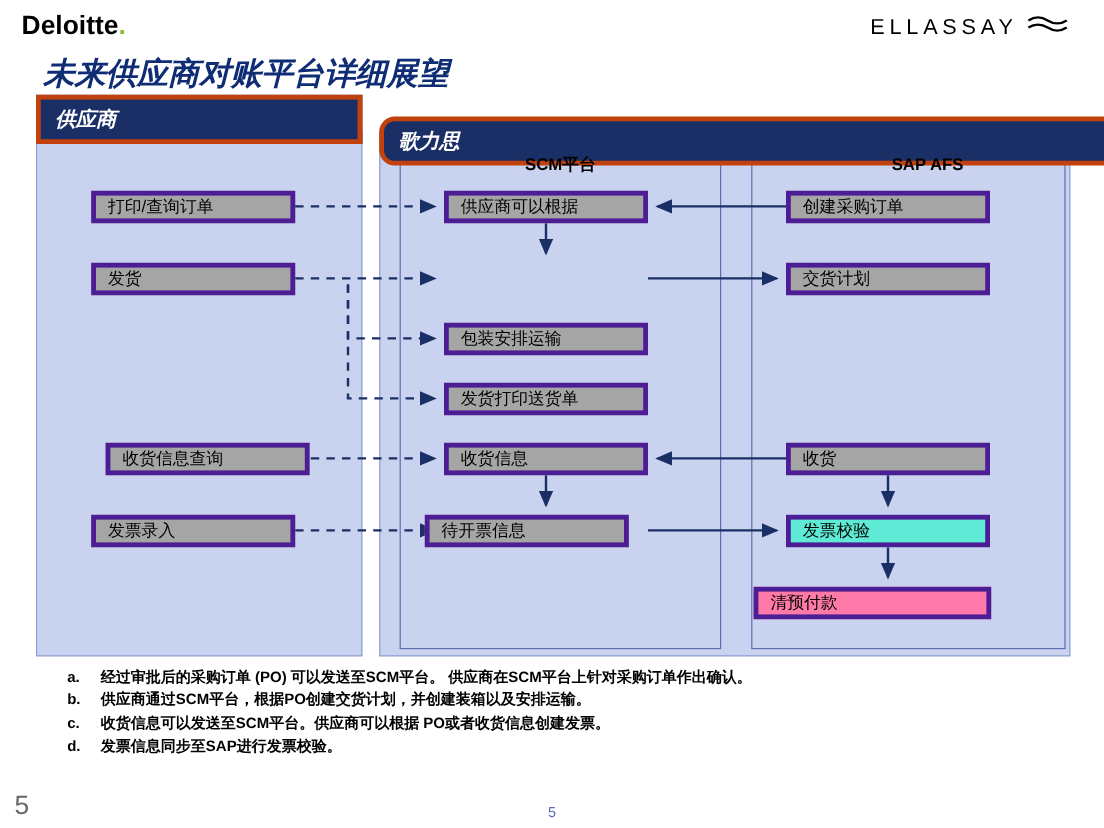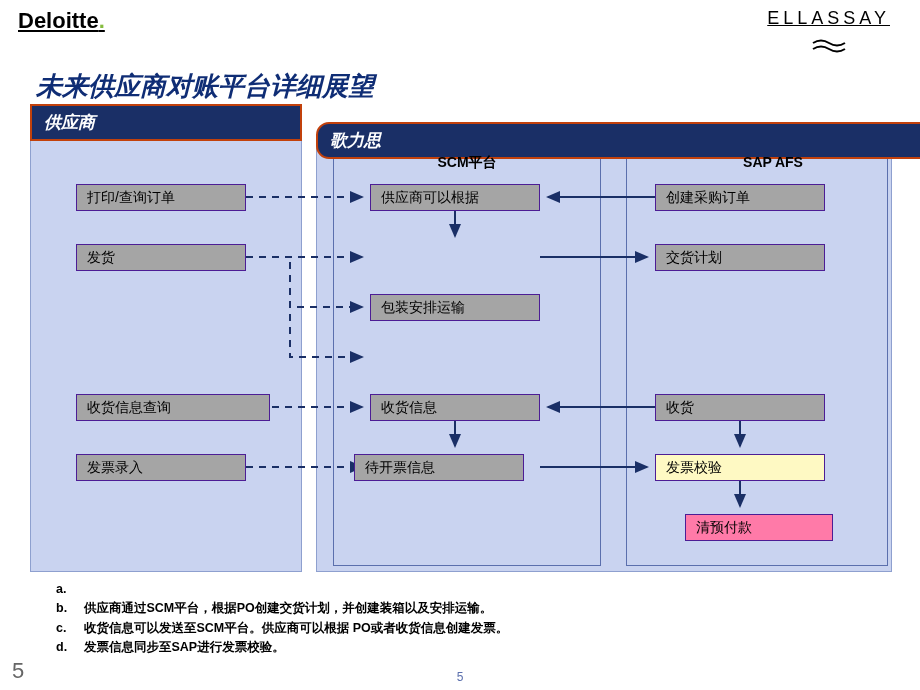--- a/index.html
+++ b/index.html
@@ -1,45 +1,45 @@
 <!DOCTYPE html>
 <html><head>
   <meta charset="utf-8">
   <style>
     * { box-sizing: border-box; margin: 0; padding: 0; }
     body { width: 920px; height: 690px; font-family: "Microsoft YaHei", Arial, sans-serif; background: #fff; position: relative; overflow: hidden; }
     
-    .header { display: flex; justify-content: space-between; align-items: flex-start; padding: 8px 30px 4px 18px; text-decoration: underline; }
+    .header { display: flex; justify-content: space-between; align-items: flex-end; padding: 8px 30px 4px 18px; }
     .deloitte-logo { font-size: 22px; font-weight: 800; color: #000; }
     .deloitte-dot { color: #86bc40; }
-    .ellassay { display: flex; align-items: center; gap: 8px; flex-direction: column; }
+    .ellassay { display: flex; align-items: center; gap: 8px; }
     .ellassay-text { letter-spacing: 4px; font-size: 18px; font-weight: 400; color: #000; }
     .ellassay-icon { display: inline-block; }
     
     .title { font-size: 26px; font-weight: 700; color: #0f2d75; padding: 6px 0 0 36px; font-style: italic; }
     
     .diagram-area { position: relative; margin: 0 30px; height: 470px; }
     
-    .col-header { position: absolute; background: #1a2f66; color: #fff; font-weight: 700; font-style: italic; font-size: 17px; padding: 5px 12px; border: 2px solid #c2410c; z-index: 3; }
+    .col-header { position: absolute; background: #1a2f66; color: #fff; font-weight: 700; font-style: italic; font-size: 17px; padding: 5px 12px; border: 4px solid #c2410c; z-index: 3; }
     .supplier-hdr { left: 0; top: 0; width: 272px; }
     .gelisi-hdr { left: 286px; top: 18px; width: 676px; border-radius: 13px; }
     
     .panel { position: absolute; background: #c9d3f0; border: 1px solid #8ea0cf; top: 30px; height: 438px; z-index: 1; }
     .supplier-panel { left: 0; width: 272px; }
     .gelisi-panel { left: 286px; width: 576px; }
     
     .sub-panel { position: absolute; background: #c9d3f0; border: 1px solid #5b6fad; z-index: 2; }
     .scm-panel { left: 303px; top: 43px; width: 268px; height: 419px; }
     .sap-panel { left: 596px; top: 43px; width: 262px; height: 419px; }
     .sub-title { position: absolute; font-weight: 700; font-size: 14px; color: #000; z-index: 4; text-align: center; }
     .scm-title { left: 303px; top: 50px; width: 268px; }
     .sap-title { left: 596px; top: 50px; width: 262px; padding-left: 32px; }
     
-    .box { position: absolute; background: #a5a5a5; border: 1px solid #4c1d95; font-size: 14px; color: #000; padding: 5px 10px; height: 27px; z-index: 5; display: flex; align-items: center; }
-    .box-green { background: #fef9c3; }
+    .box { position: absolute; background: #a5a5a5; border: 4px solid #4c1d95; font-size: 14px; color: #000; padding: 5px 10px; height: 27px; z-index: 5; display: flex; align-items: center; }
+    .box-green { background: #5eead4; }
     .box-pink { background: #ff7aa8; }
     
     svg.arrows { position: absolute; left: 0; top: 0; width: 862px; height: 470px; z-index: 4; pointer-events: none; }
     
     .notes { margin: 6px 30px 0 56px; font-size: 12.5px; color: #000; line-height: 1.55; font-weight: 700; }
     .notes div { display: flex; }
     .notes .lbl { min-width: 28px; }
     
     .pagenum-left { position: absolute; left: 12px; bottom: 6px; font-size: 22px; color: #666; }
     .pagenum-center { position: absolute; left: 50%; transform: translateX(-50%); bottom: 6px; font-size: 12px; color: #5b6fad; }
@@ -67,33 +67,34 @@
   <div class="col-header gelisi-hdr">歌力思</div>
   <div class="panel supplier-panel"></div>
   <div class="panel gelisi-panel"></div>
   <div class="sub-panel scm-panel"></div>
   <div class="sub-panel sap-panel"></div>
   <div class="sub-title scm-title">SCM平台</div>
   <div class="sub-title sap-title">SAP AFS</div>
 
   <div class="box" style="left:46px;top:80px;width:170px">打印/查询订单</div>
   <div class="box" style="left:46px;top:140px;width:170px">发货</div>
-  <div class="box" style="left:46px;top:290px;width:194px">收货信息查询</div>
+  <div class="box" style="left:58px;top:290px;width:170px">收货信息查询</div>
   <div class="box" style="left:46px;top:350px;width:170px">发票录入</div>
 
   <div class="box" style="left:340px;top:80px;width:170px">供应商可以根据</div>
   <div class="box" style="left:340px;top:190px;width:170px">包装安排运输</div>
+  <div class="box" style="left:340px;top:240px;width:170px">发货打印送货单</div>
   <div class="box" style="left:340px;top:290px;width:170px">收货信息</div>
   <div class="box" style="left:324px;top:350px;width:170px">待开票信息</div>
 
   <div class="box" style="left:625px;top:80px;width:170px">创建采购订单</div>
   <div class="box" style="left:625px;top:140px;width:170px">交货计划</div>
   <div class="box" style="left:625px;top:290px;width:170px">收货</div>
   <div class="box box-green" style="left:625px;top:350px;width:170px">发票校验</div>
-  <div class="box box-pink" style="left:655px;top:410px;width:148px">清预付款</div>
+  <div class="box box-pink" style="left:598px;top:410px;width:198px">清预付款</div>
 
   <svg class="arrows">
     <defs>
       <marker id="ah" markerWidth="8" markerHeight="8" refX="6" refY="3" orient="auto">
         <path d="M0,0 L7,3 L0,6 Z" fill="#1a2f66"></path>
       </marker>
     </defs>
 
     <line x1="216" y1="93" x2="332" y2="93" stroke="#1a2f66" stroke-width="2" stroke-dasharray="7,6" marker-end="url(#ah)" marker-start="url(#ah)"></line>
     <line x1="216" y1="153" x2="332" y2="153" stroke="#1a2f66" stroke-width="2" stroke-dasharray="7,6" marker-end="url(#ah)"></line>
@@ -118,20 +119,21 @@
 
     <line x1="710" y1="317" x2="710" y2="342" stroke="#1a2f66" stroke-width="2" marker-end="url(#ah)"></line>
 
     <line x1="710" y1="377" x2="710" y2="402" stroke="#1a2f66" stroke-width="2" marker-end="url(#ah)"></line>
   </svg>
 </div>
 
 <div class="notes">
   <div>
       <span class="lbl">a.</span>
+      <span>经过审批后的采购订单 (PO) 可以发送至SCM平台。 供应商在SCM平台上针对采购订单作出确认。</span>
     </div>
   <div>
       <span class="lbl">b.</span>
       <span>供应商通过SCM平台，根据PO创建交货计划，并创建装箱以及安排运输。</span>
     </div>
   <div>
       <span class="lbl">c.</span>
       <span>收货信息可以发送至SCM平台。供应商可以根据 PO或者收货信息创建发票。</span>
     </div>
   <div>

